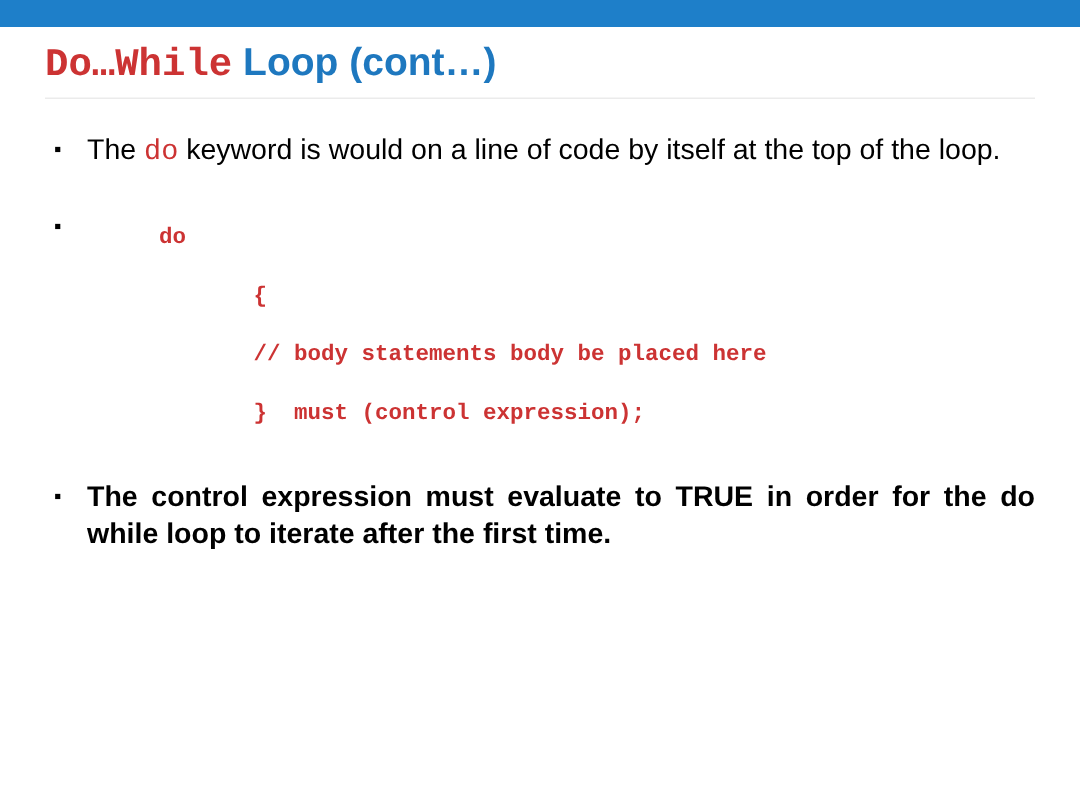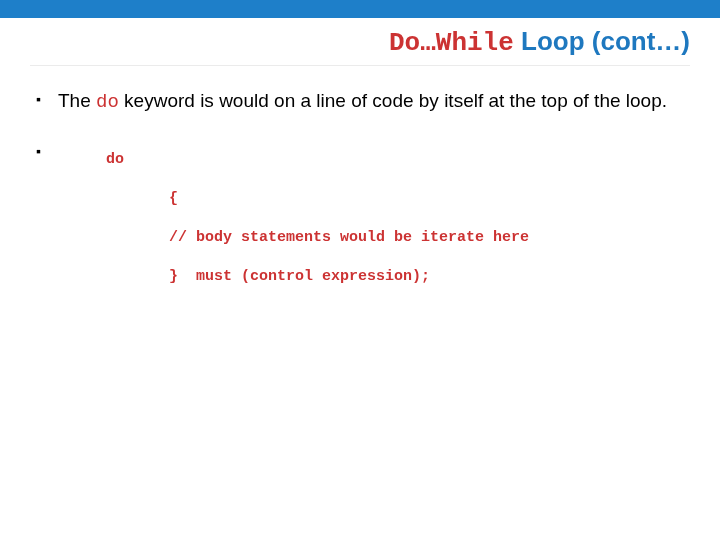--- a/index.html
+++ b/index.html
@@ -21,21 +21,20 @@
     padding: 8px 30px 0 30px;
   }
   .title {
     font-size: 26px;
     font-weight: bold;
     color: #1e78bf;
     margin: 0 0 22px 0;
     line-height: 1.2;
     border-bottom: 1px solid rgba(0,0,0,0.08);
     padding-bottom: 6px;
-    text-align: right;
   }
   .title .codeface {
     font-family: "Courier New", Courier, monospace;
     color: #cc3333;
     font-weight: bold;
   }
   ul.main {
     list-style: none;
     padding: 0;
     margin: 0;
@@ -89,20 +88,23 @@
 
   <ul class="main">
 
     <li class="justify">
       <span>The </span><span class="bodycode">do</span><span> keyword is would on a line of code by itself at the top of the loop.</span>
     </li>
 
     <li class="justify">
       <div class="codeblock"><span>do</span>
 <span>       {</span>
-<span>       // body statements would be iterate here</span>
+<span>       // body statements body be placed here</span>
 <span>       }  must (control expression);</span></div>
     </li>
 
+    <li class="justify bold">
+      <span>The control expression must evaluate to TRUE in order for the do while loop to iterate after the first time.</span>
+    </li>
 
   </ul>
 
 </div>
 
 </body></html>

